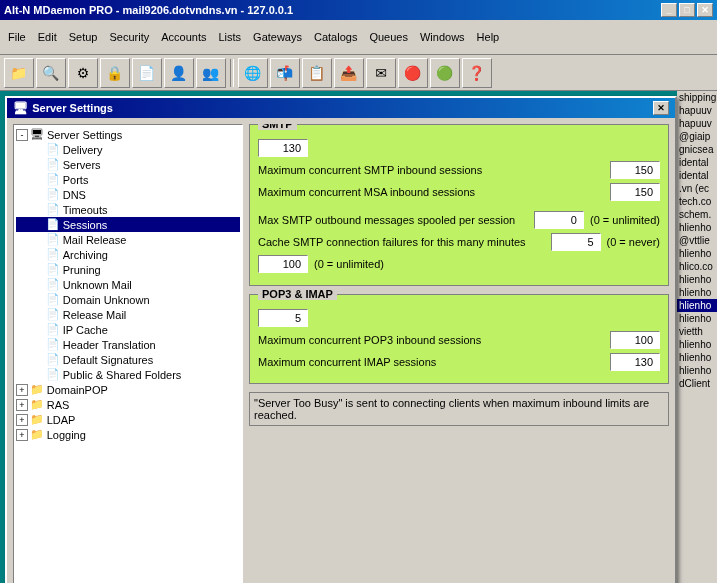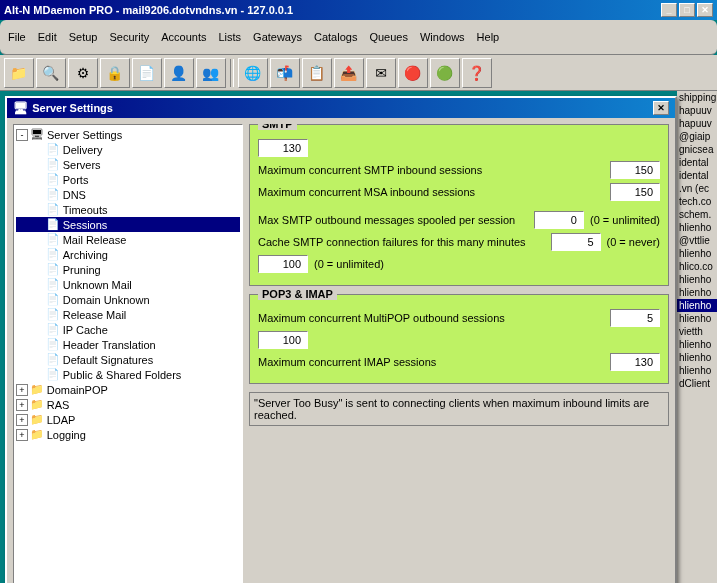--- a/index.html
+++ b/index.html
@@ -38,21 +38,20 @@
     }
 
     
     .menu-bar {
       background: #d4d0c8;
       height: 35px;
       display: flex;
       align-items: center;
       padding: 12px 2px;
       border-bottom: 1px solid #808080;
-      border-radius: 6px;
     }
     .menu-item {
       padding: 2px 6px;
       cursor: pointer;
       font-size: 11px;
     }
 
     
     .toolbar {
       background: #d4d0c8;
@@ -488,25 +487,25 @@
     <input class="setting-input" value="100" style="">
     <span class="setting-note">(0 = unlimited)</span>
   </div>
             </div>
         </div>
 
         <div class="group-box">
           <span class="group-box-title">POP3 &amp; IMAP</span>
           <div id="pop3-rows">
               <div class="setting-row">
-    <span class="setting-label">Maximum concurrent MultiPOP outbound sessions</span>
     <input class="setting-input" value="5" style="">
 
   </div>
               <div class="setting-row">
+    <span class="setting-label">Maximum concurrent POP3 inbound sessions</span>
     <input class="setting-input" value="100" style="">
 
   </div>
               <div class="setting-row">
     <span class="setting-label">Maximum concurrent IMAP sessions</span>
     <input class="setting-input" value="130" style="">
 
   </div>
             </div>
         </div>

